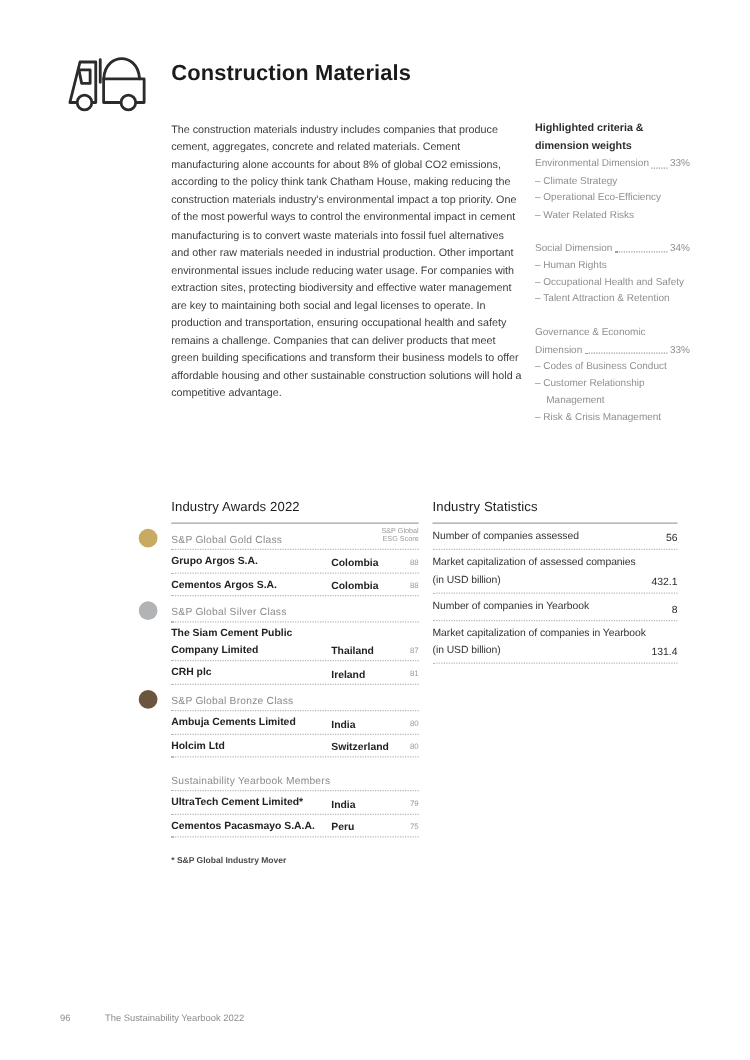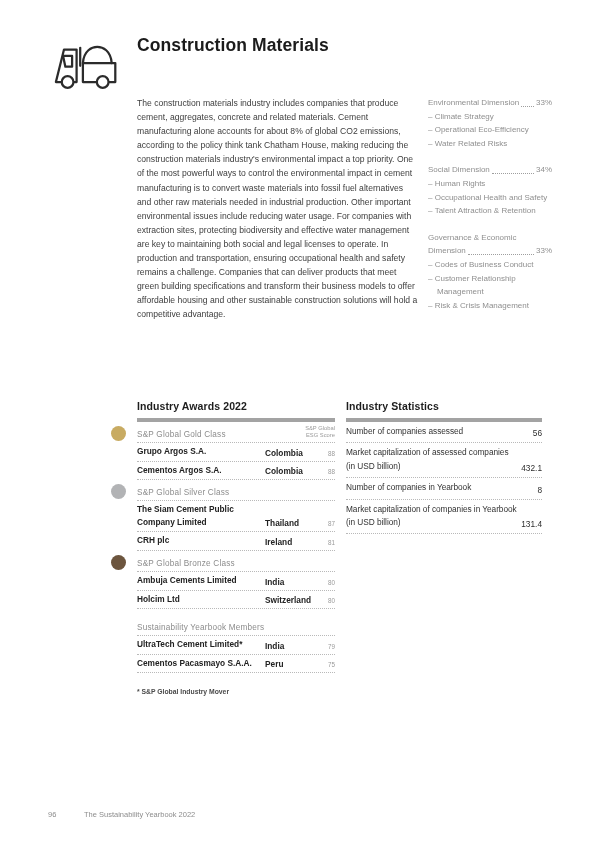--- a/index.html
+++ b/index.html
@@ -7,21 +7,21 @@
   body { font-family:"Liberation Sans","DejaVu Sans",sans-serif; }
   .page {
     position:relative; width:600px; height:848px; background:#fff;
     outline:1px solid #e6e6e6; overflow:hidden; color:#2e2e2e;
   }
 
   
   .icon-box { position:absolute; left:45px; top:37px; width:74px; height:54px; }
   .icon-box svg { width:100%; height:100%; }
   .page-title {
-    position:absolute; left:137px; top:35px;
+    position:absolute; left:137px; top:48px;
     font-size:17.5px; font-weight:700; color:#1b1b1b; letter-spacing:0.1px;text-align:right;
   }
 
   
   .driving { position:absolute; left:137px; top:96px; width:282px; }
   .driving h3 { font-size:8.6px; font-weight:700; color:#2e2e2e; line-height:14px; }
   .driving p  { font-size:8.6px; font-weight:400; color:#3d3d3d; line-height:14.1px; }
 
   
   .criteria { position:absolute; left:428px; top:96px; width:124px; }
@@ -33,22 +33,22 @@
   .dim-leader .dots { flex:1; border-bottom:1px dotted #9e9e9e; margin:0 2px 3px 2px; min-width:6px; }
   .crit-items { list-style:none; }
   .crit-items li {
     font-size:8px; color:#8f8f8f; line-height:13.6px;
     padding-left:9px; text-indent:-9px;
   }
   .crit-items li::before { content:"\2013\00a0"; }
 
   
   .sec-head {
-    font-size:10.5px; font-weight:700; color:#1d1d1d; letter-spacing:0.1px;
-    padding-bottom:6px; border-bottom:4px solid #a3a3a3;
+    font-size:10.5px; font-weight:400; color:#1d1d1d; letter-spacing:0.1px;
+    padding-bottom:6px; border-bottom:1px solid #a3a3a3;
   }
 
   
   .awards { position:absolute; left:137px; top:400px; width:198px; }
   .a-row { position:relative; display:flex; align-items:flex-end;
            border-bottom:1px dotted #b9b9b9; padding:2px 0 3px 0; }
   .class-row { min-height:21px; }
   .class-label { font-size:8.2px; color:#8c8c8c; letter-spacing:0.2px; flex:1; }
   .score-head { font-size:5.8px; color:#9a9a9a; text-align:right; line-height:7px; white-space:pre-line; }
   .medal { position:absolute; left:-26px; bottom:1px; width:15px; height:15px; border-radius:50%; }
@@ -88,20 +88,21 @@
     </svg>
   </div>
 
   <h1 class="page-title">Construction Materials</h1>
 
   <section class="driving">
     <p>The construction materials industry includes companies that produce cement, aggregates, concrete and related materials. Cement manufacturing alone accounts for about 8% of global CO2 emissions, according to the policy think tank Chatham House, making reducing the construction materials industry's environmental impact a top priority. One of the most powerful ways to control the environmental impact in cement manufacturing is to convert waste materials into fossil fuel alternatives and other raw materials needed in industrial production. Other important environmental issues include reducing water usage. For companies with extraction sites, protecting biodiversity and effective water management are key to maintaining both social and legal licenses to operate. In production and transportation, ensuring occupational health and safety remains a challenge. Companies that can deliver products that meet green building specifications and transform their business models to offer affordable housing and other sustainable construction solutions will hold a competitive advantage.</p>
   </section>
 
   <aside class="criteria">
+    <h3>Highlighted criteria &amp; dimension weights</h3>
     <div id="criteria-list">
         <div class="crit-section">
           <div class="dim-leader">
             <span>Environmental Dimension</span>
             <span class="dots"></span>
             <span>33%</span>
           </div>
           <ul class="crit-items">
             <li>Climate Strategy</li>
             <li>Operational Eco-Efficiency</li>

